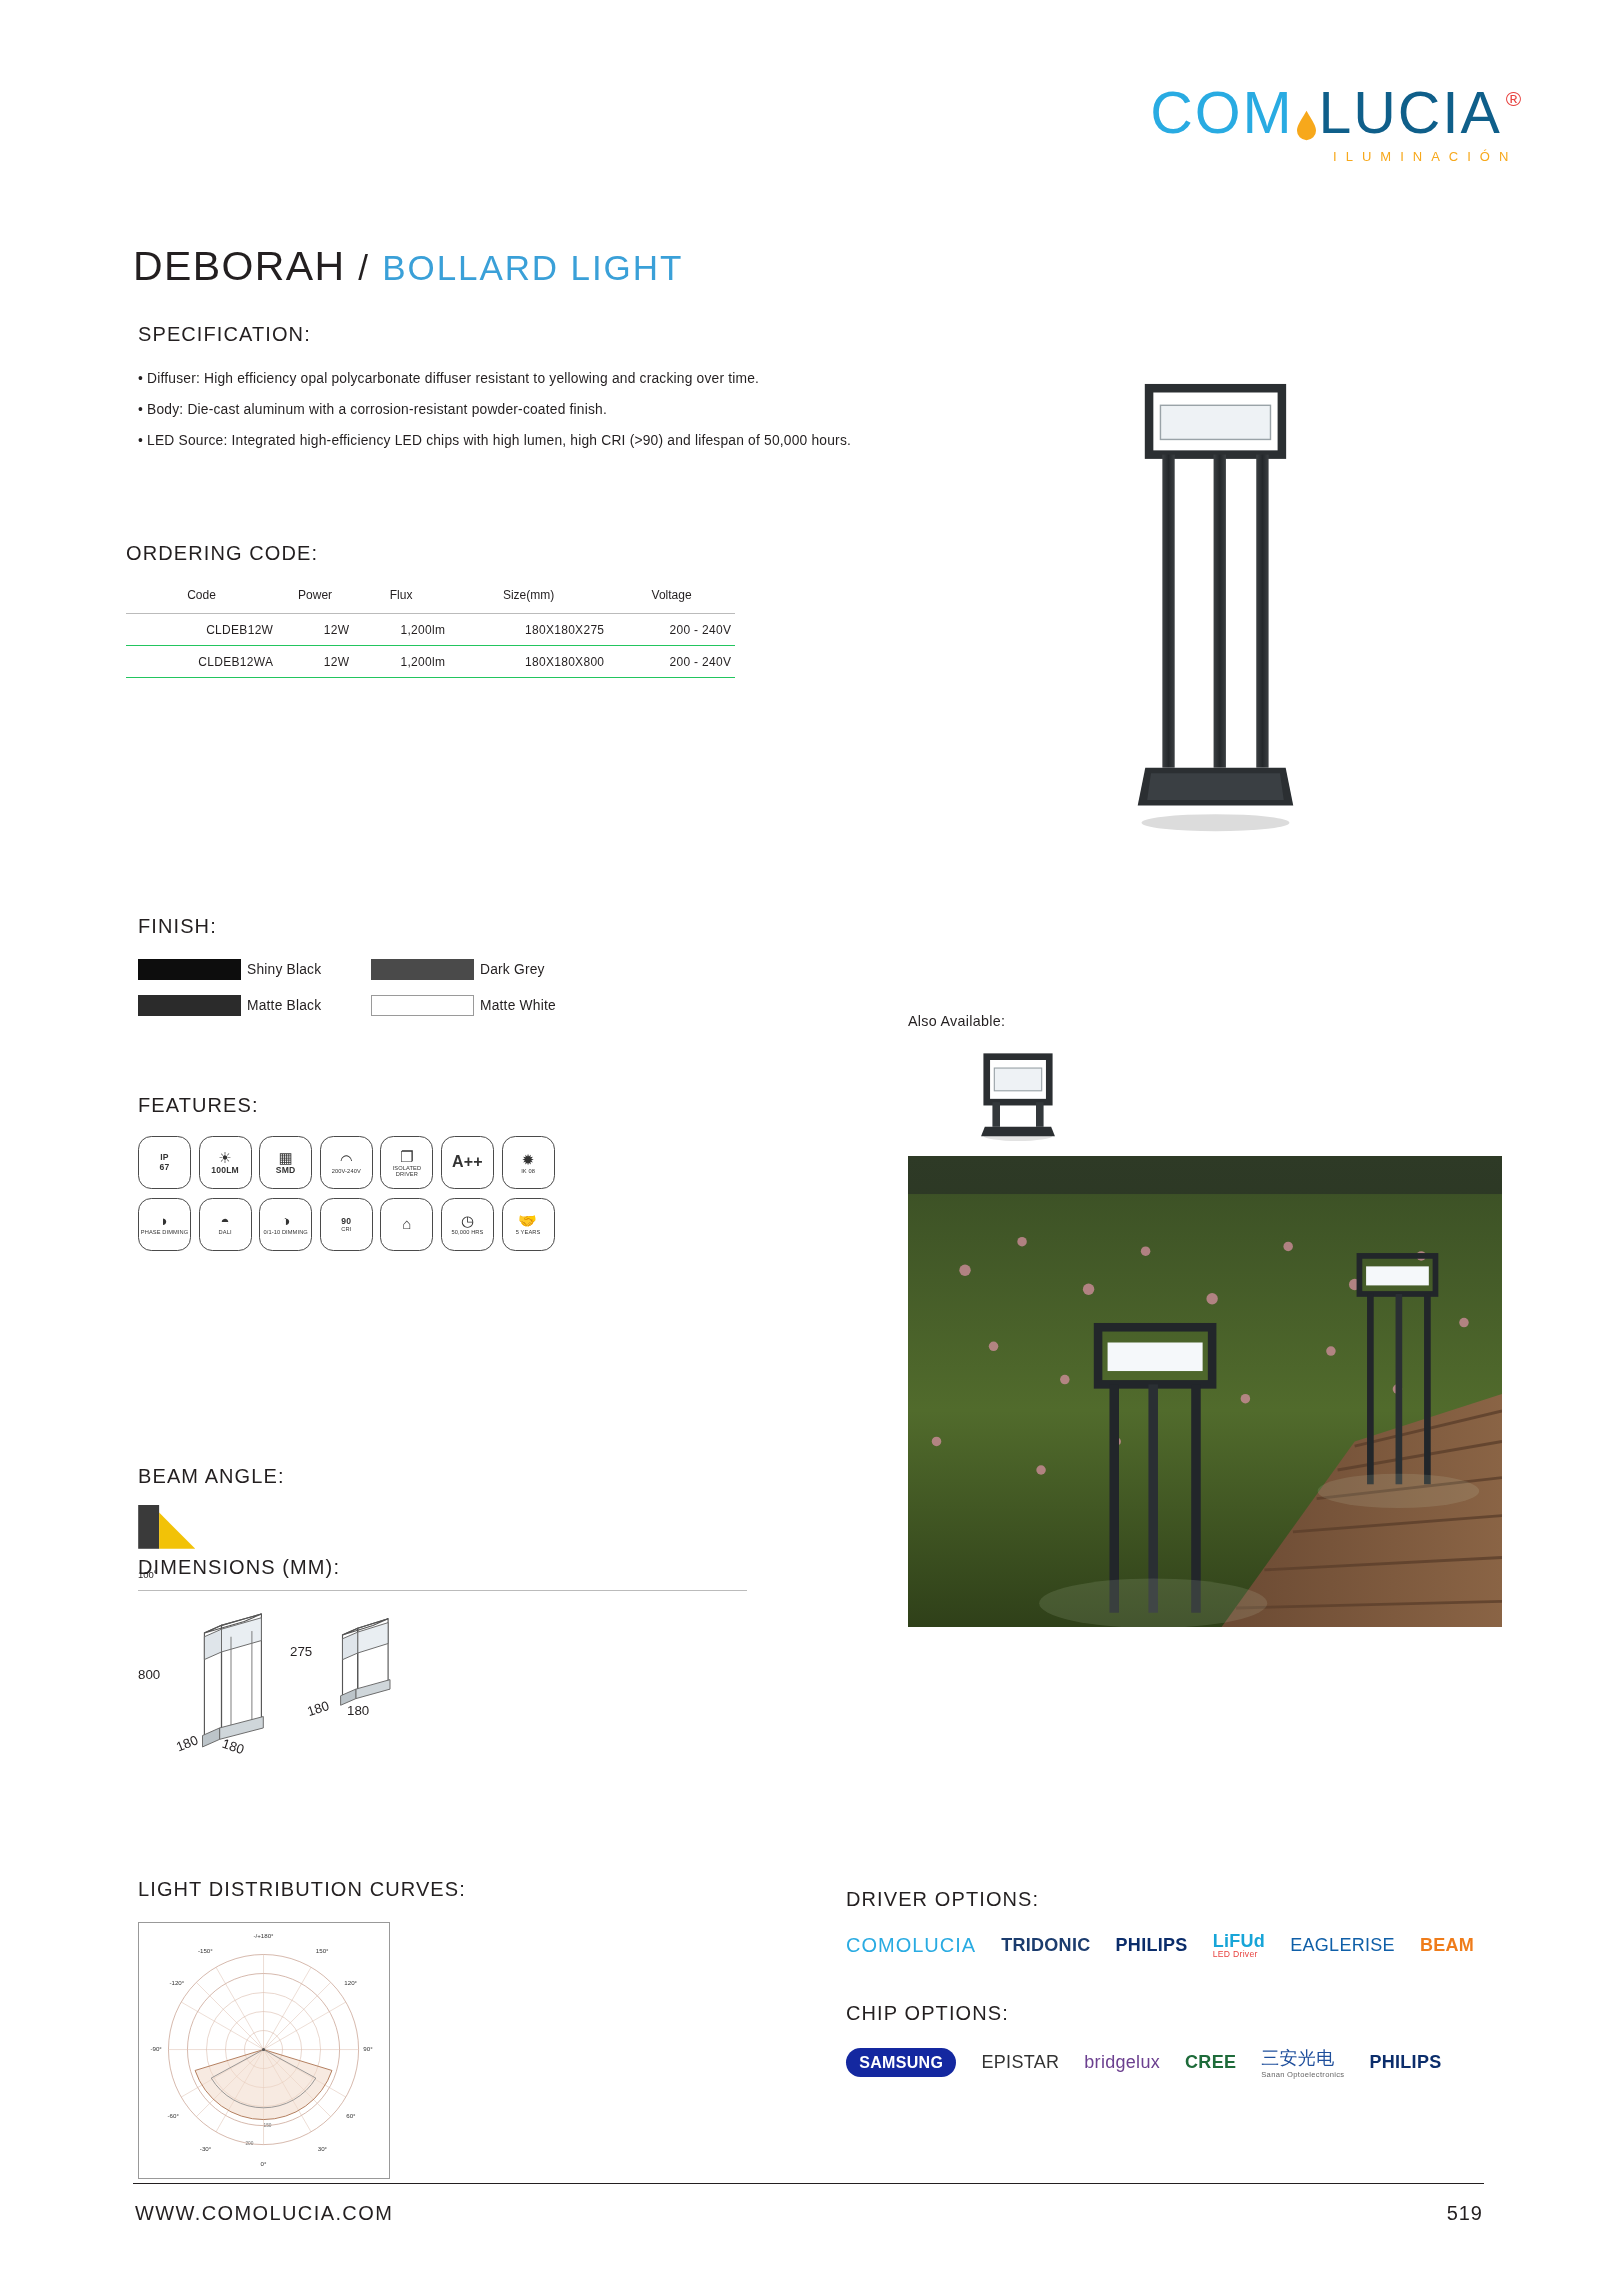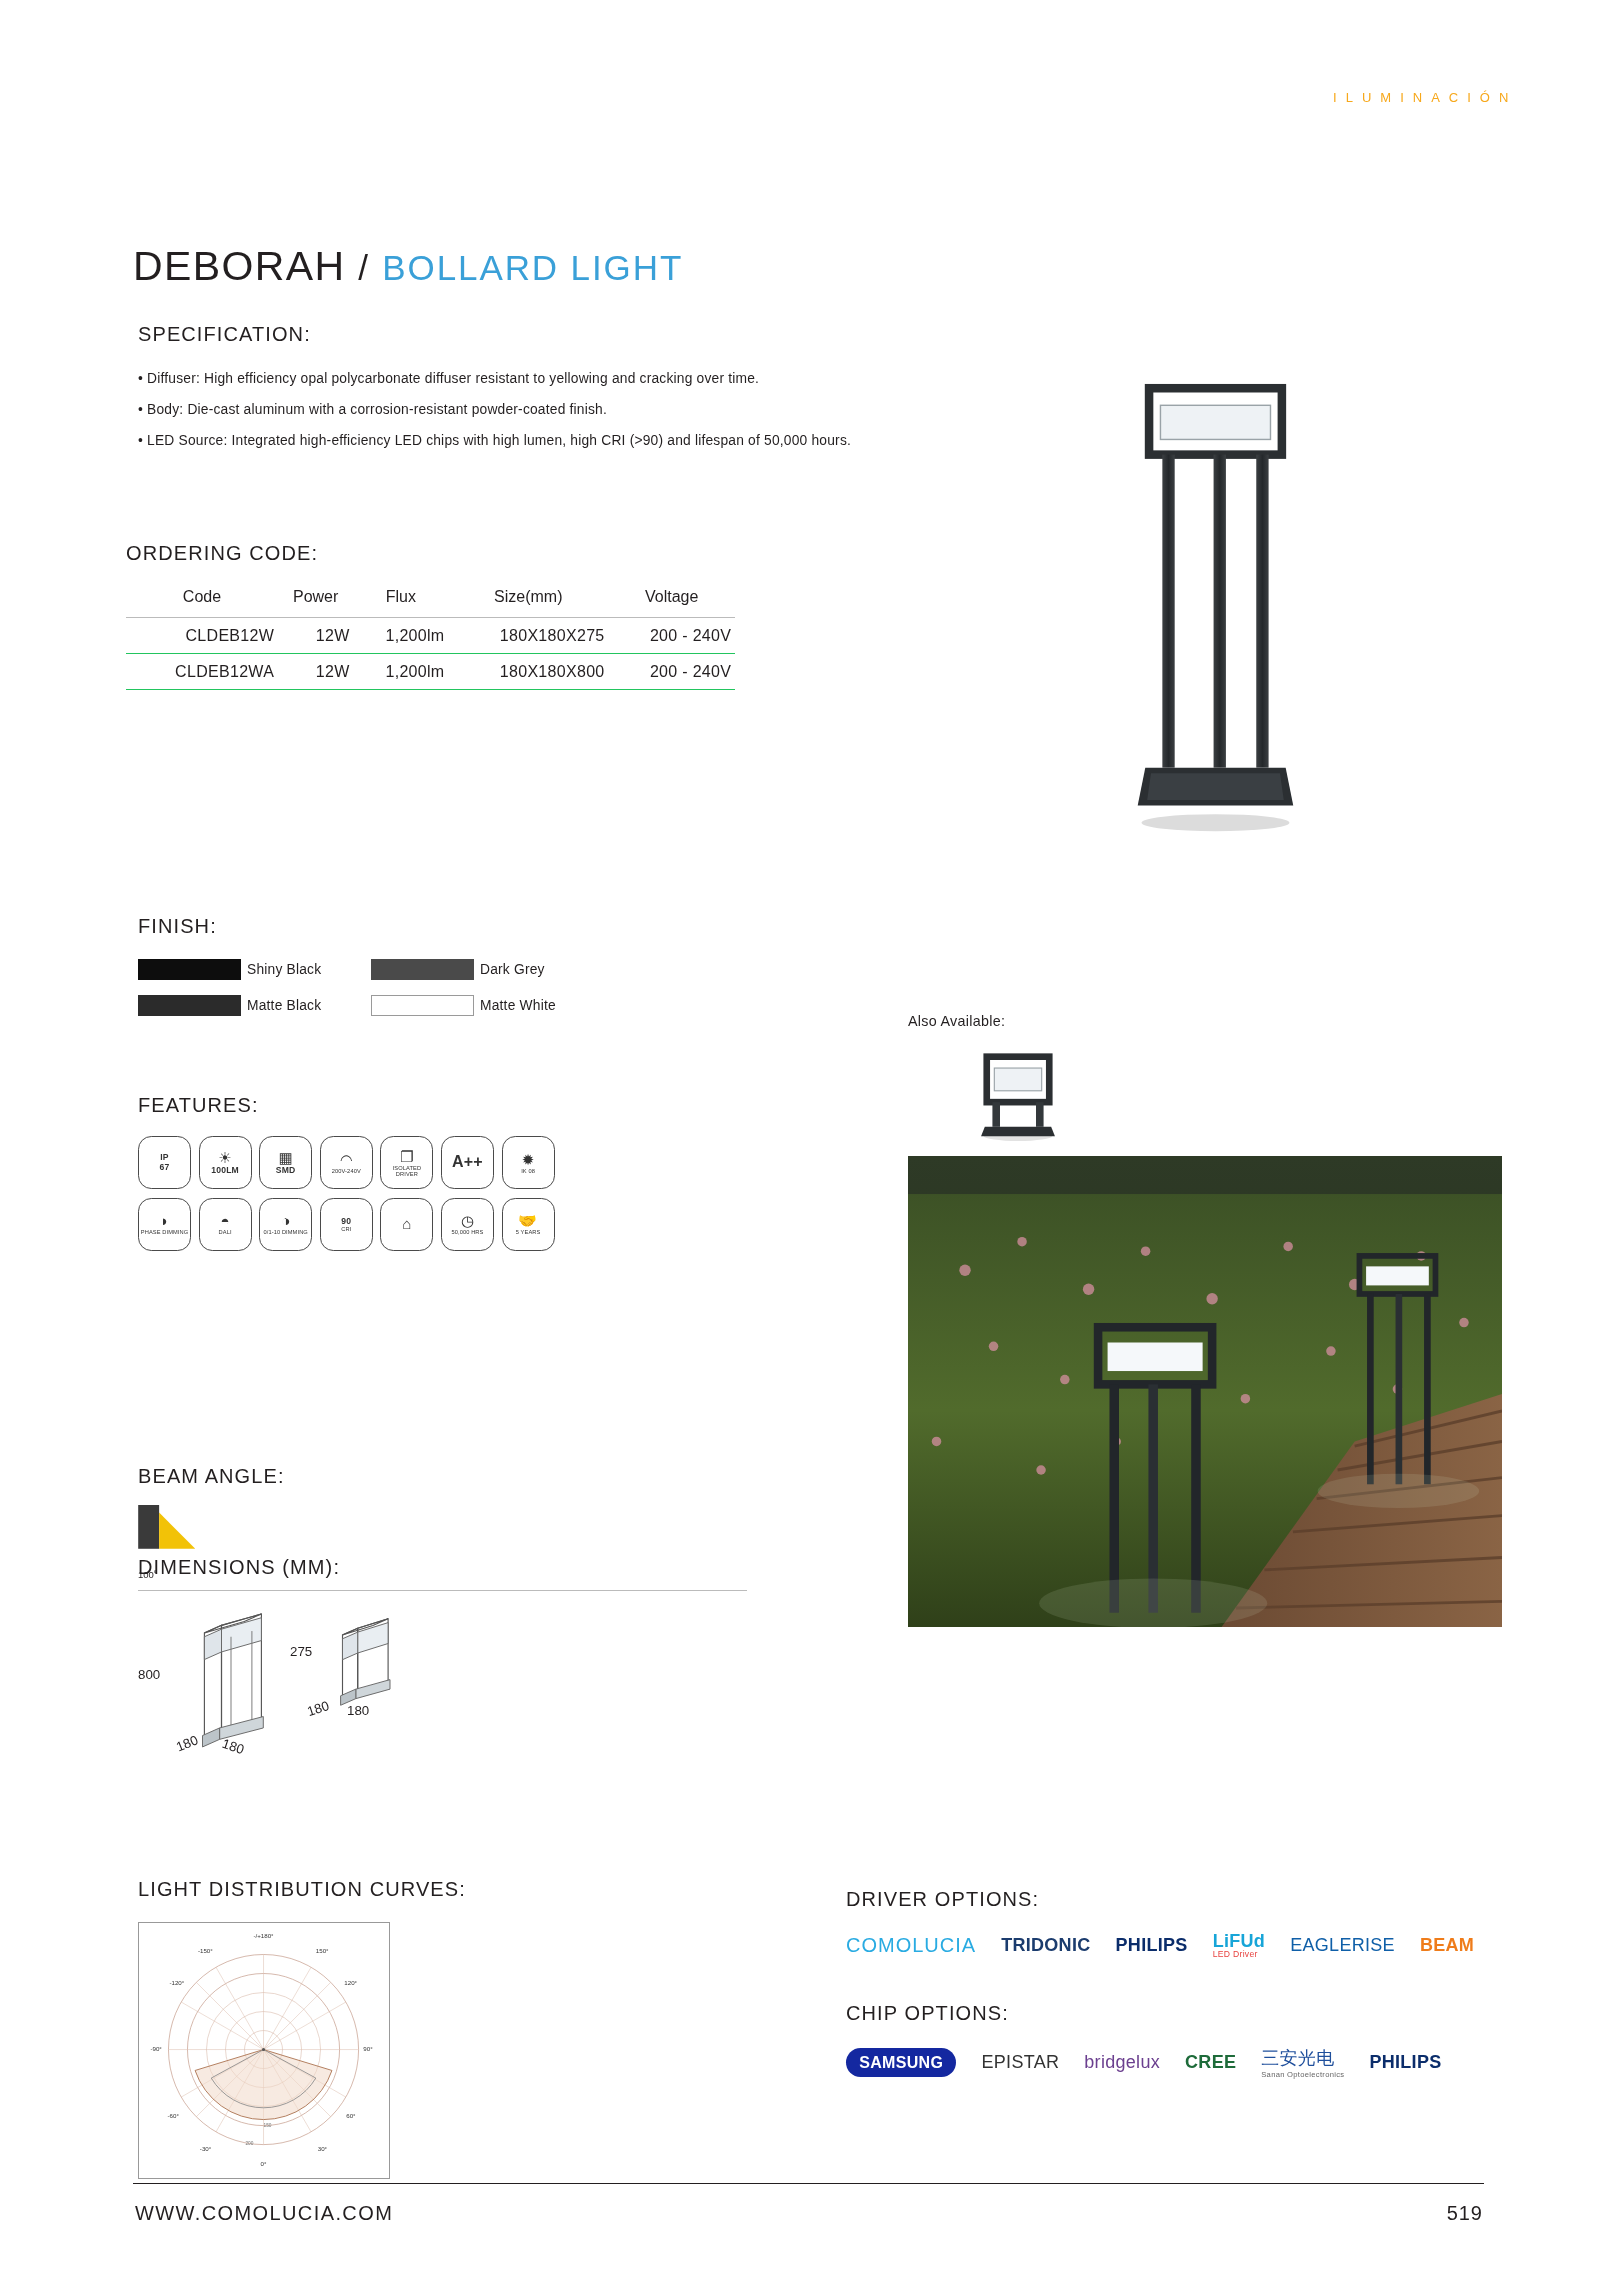--- a/index.html
+++ b/index.html
@@ -32,21 +32,21 @@
   .sec-head { font-size:20px; letter-spacing:1.1px; color:#231f20; font-weight:400; }
 
   
   .spec { position:absolute; left:138px; top:323px; width:1008px; }
   .spec ul { list-style:none; margin:17px 0 0 0; padding:0; }
   .spec li { font-size:13.8px; line-height:31px; color:#231f20; letter-spacing:0.2px; }
   .spec li::before { content:"• "; }
 
   
   .ordering { position:absolute; left:126px; top:542px; width:618px; }
-  table.order { border-collapse:collapse; width:609px; margin-top:17px; font-size:16px; }
+  table.order { border-collapse:collapse; width:609px; margin-top:17px; font-size:12px; }
   table.order th { font-weight:400; padding:5.7px 3.8px 11.4px 3.8px; text-align:center; border-bottom:1px solid #bbb; }
   table.order td { padding:8.6px 3.8px; text-align:right; border-bottom:1px solid #22c55e; letter-spacing:0.3px;}
 
   
   .finish { position:absolute; left:138px; top:915px; width:609px;}
   .finish-grid { margin-top:21px; display:grid; grid-template-columns: 109px 124px 109px 124px; grid-row-gap:15px; align-items:center;}
   .sw { width:103px; height:21px; display:block; }
   .sw-label { font-size:13.8px; letter-spacing:0.2px; }
 
   
@@ -100,20 +100,25 @@
   .footer-line { position:absolute; left:133px; top:2183px; width:1351px; border-top:1.4px solid #231f20;}
   .footer-url { position:absolute; left:135px; top:2202px; font-size:20px; letter-spacing:1.4px; color:#231f20;}
   .footer-page { position:absolute; right:135px; top:2202px; font-size:20px; letter-spacing:1px; color:#231f20;}
 </style>
 </head>
 <body>
 
 <div class="page">
 
   <div class="logo-wrap">
+    <div class="logo-main">
+      <span>C</span><span style="color:#29abe2">O</span><span>M</span><span class="logo-drop"><svg width="25" height="38" viewBox="0 0 26 40">
+            <path d="M13 6 C6 18 3 22 3 27 a10 10 0 0 0 20 0 C23 22 20 18 13 6 Z" fill="#f7a81b"></path>
+          </svg></span><span class="dark">LUCIA</span><span class="logo-reg">®</span>
+    </div>
     <div class="logo-sub">ILUMINACIÓN</div>
   </div>
 
   <div class="title">
     <span>DEBORAH</span>
     <span class="slash">/</span>
     <span class="sub">BOLLARD LIGHT</span>
   </div>
 
   <div class="spec">

